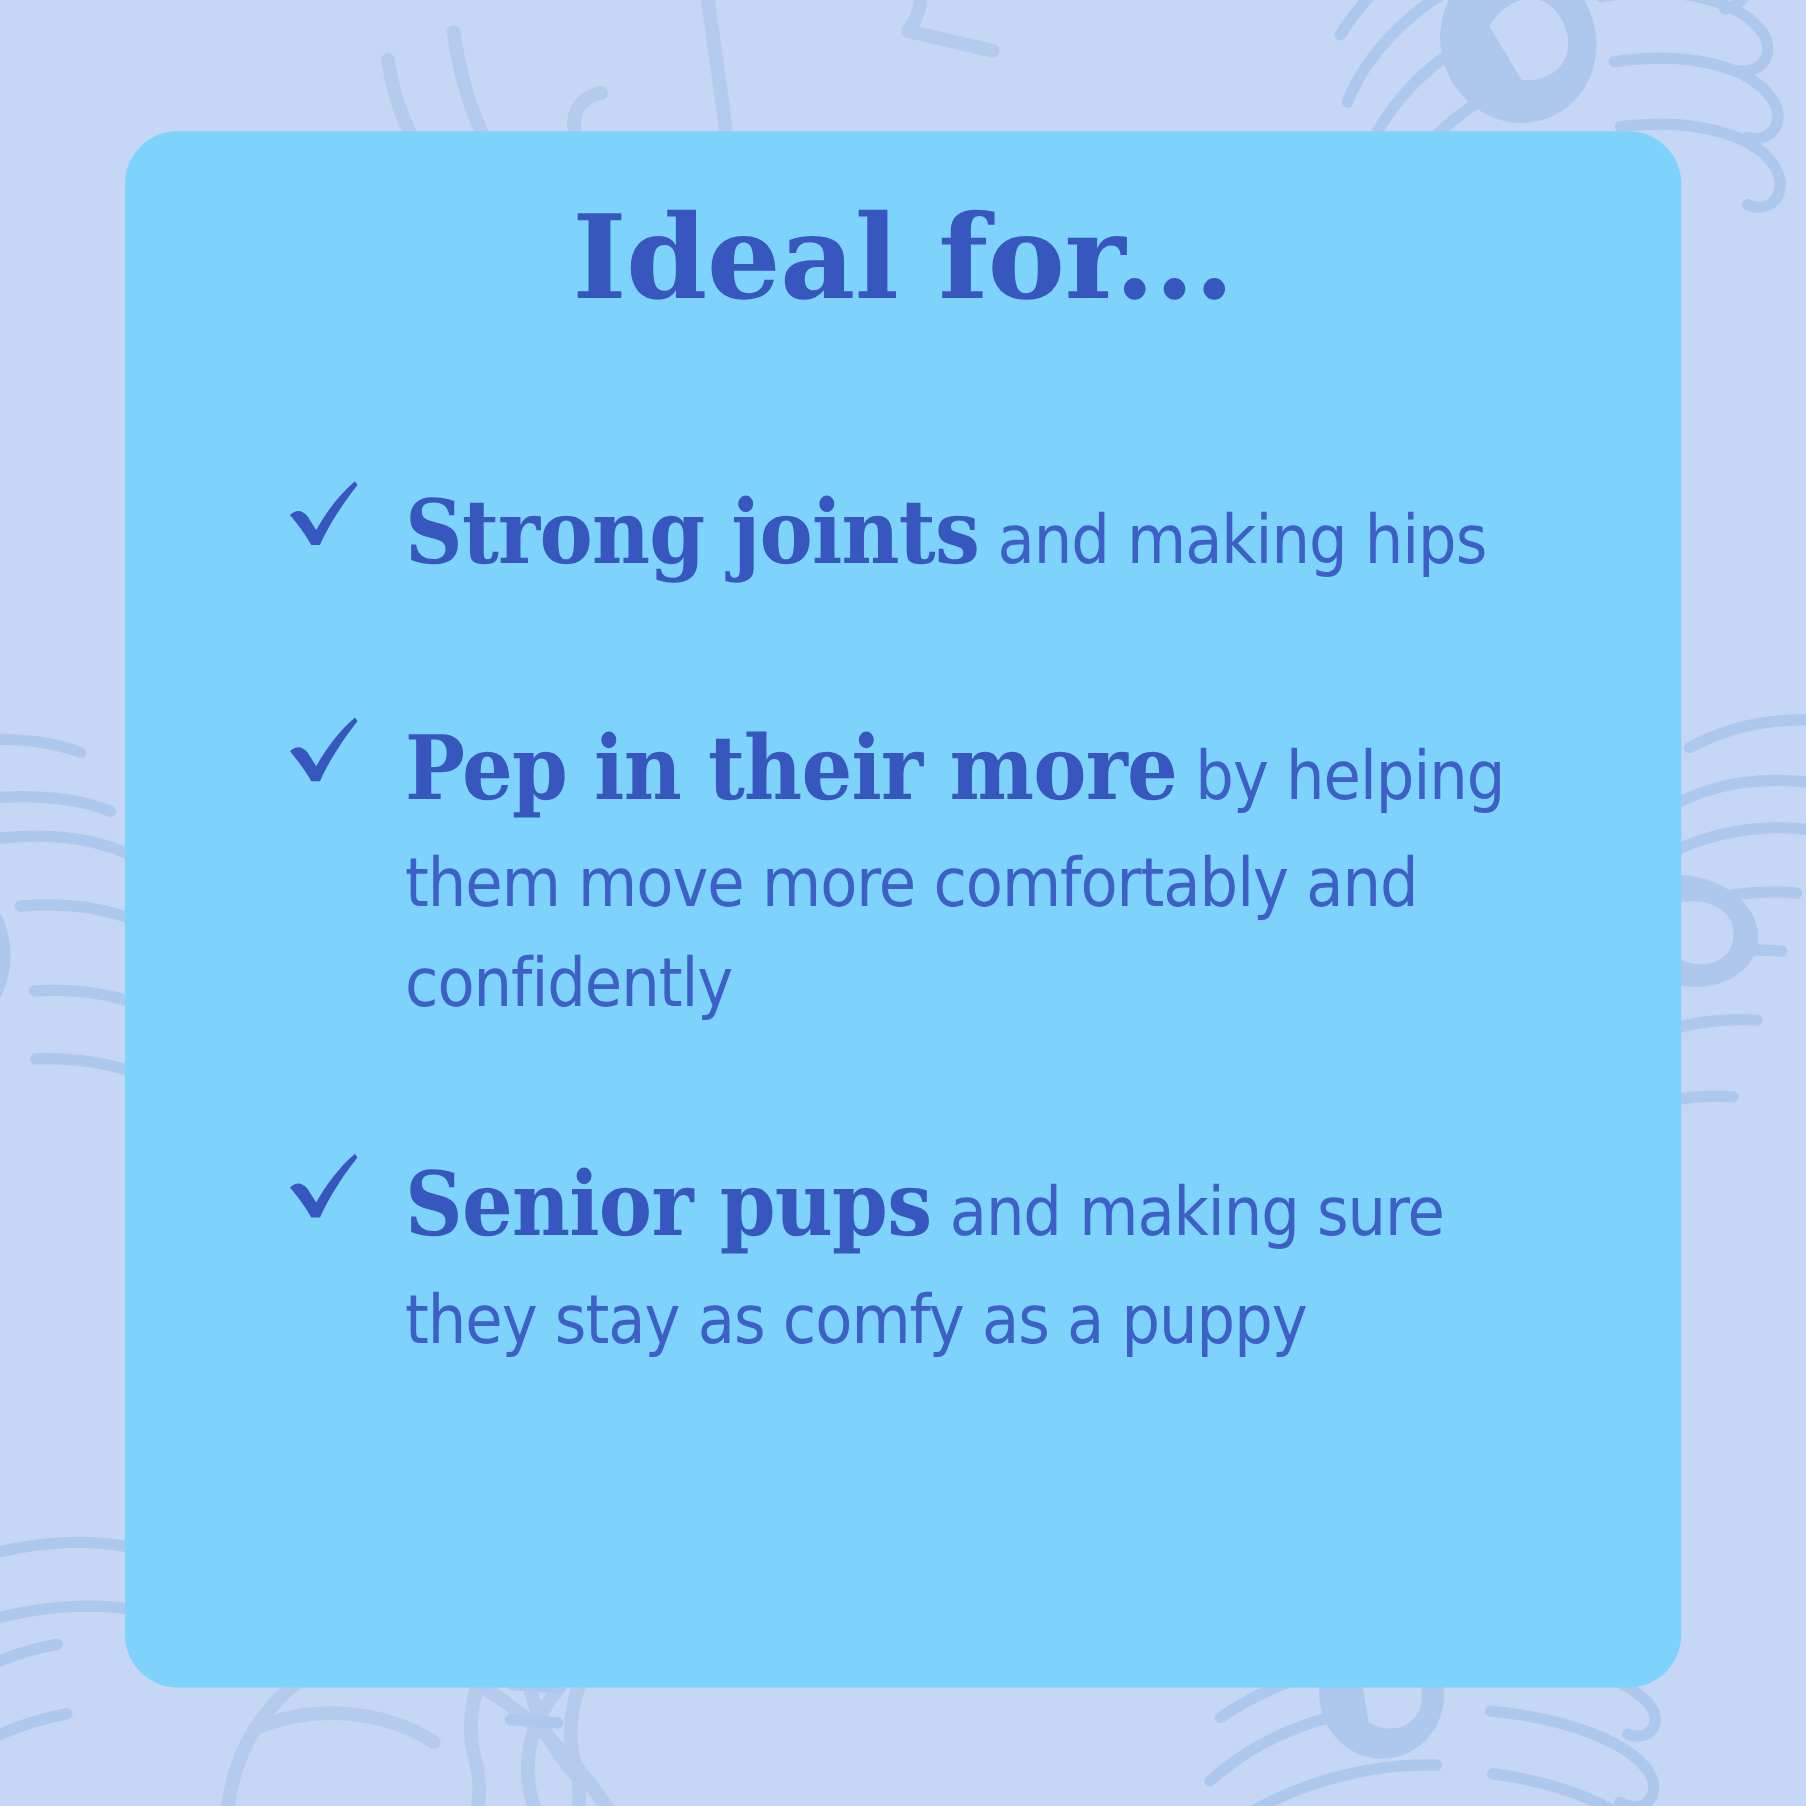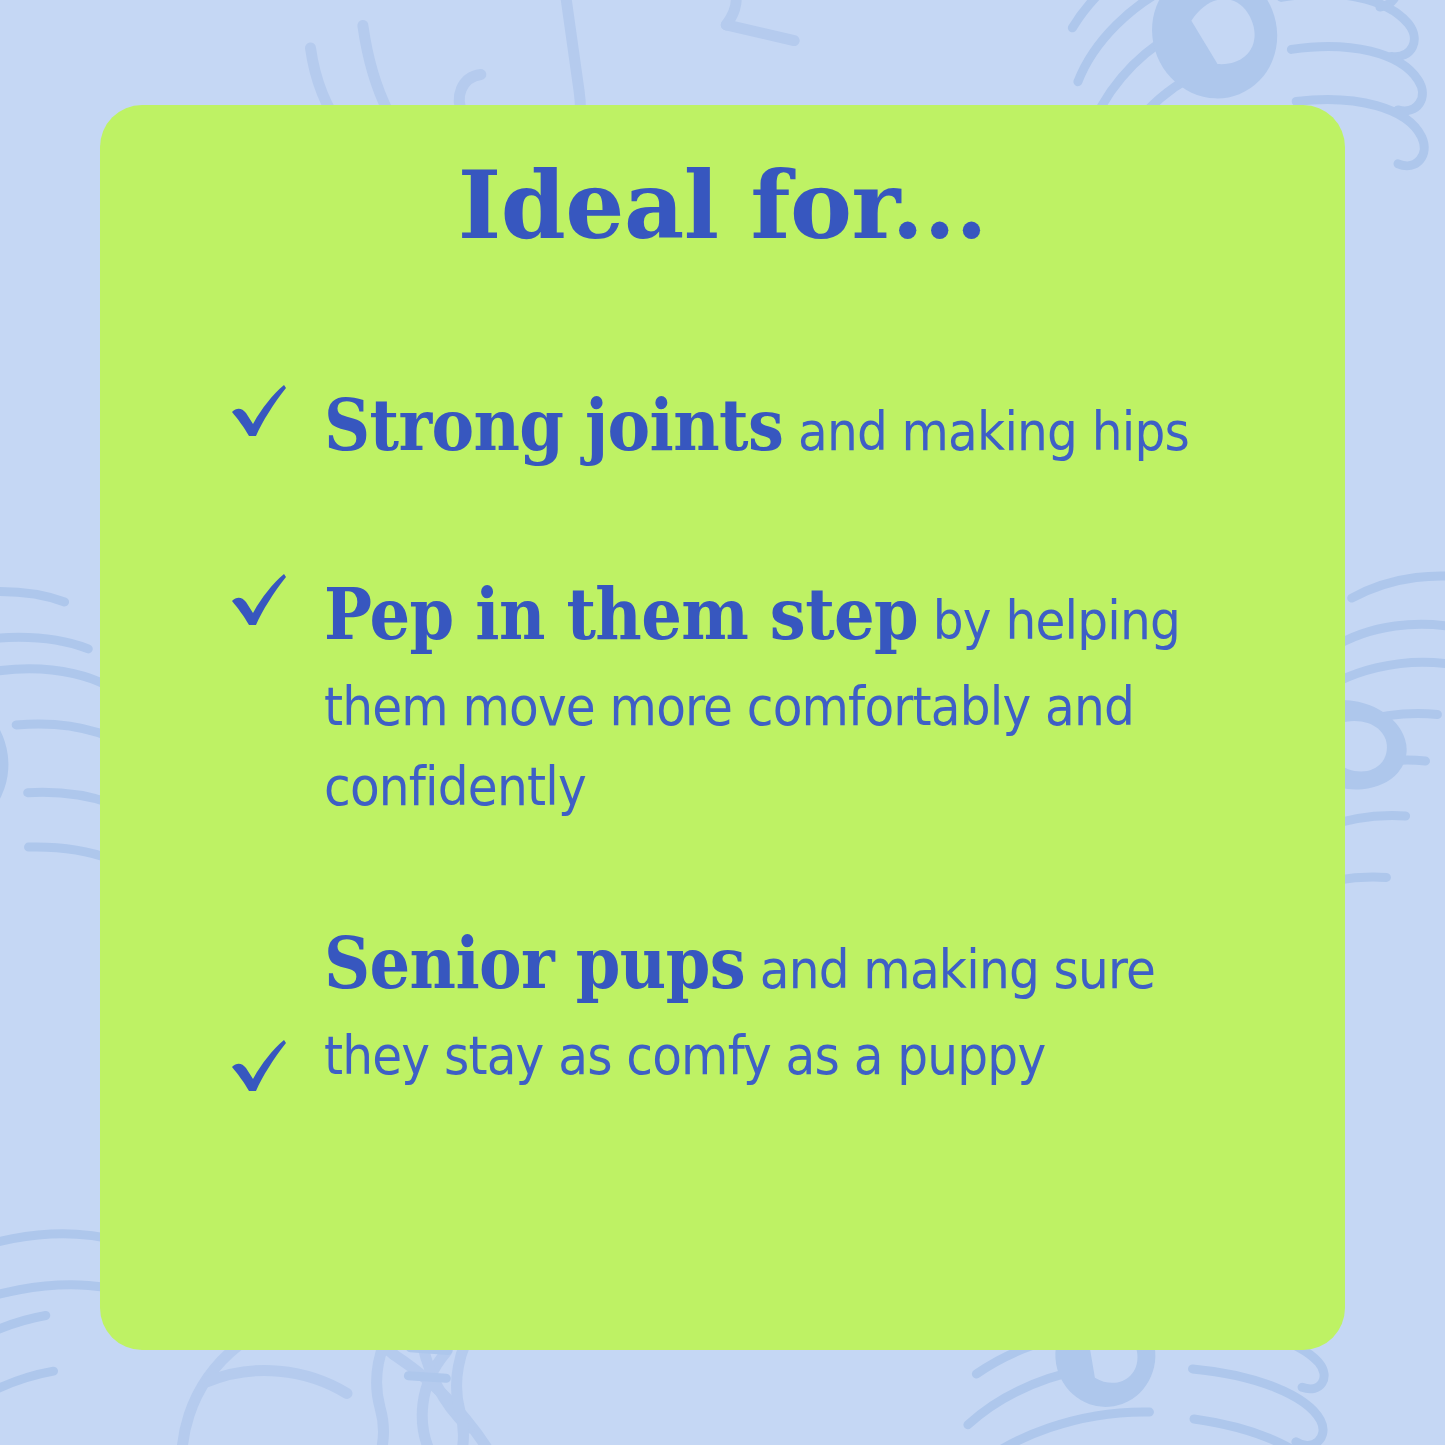--- a/index.html
+++ b/index.html
@@ -28,21 +28,21 @@
     height: 1445px;
     pointer-events: none;
   }
 
   #card {
     position: absolute;
     left: 100px;
     top: 105px;
     width: 1245px;
     height: 1245px;
-    background: #bef264;
+    background: #7dd3fc;
     border-radius: 42px;
     box-sizing: border-box;
   }
 
   #page-title {
     position: absolute;
     left: 0;
     top: 52px;
     width: 100%;
     text-align: center;
@@ -60,21 +60,21 @@
     left: 128px;
     top: 268px;
     width: 1000px;
   }
 
   .benefit-item {
     display: flex;
     align-items: flex-start;
     margin-bottom: 84px;
   }
-  .benefit-item:last-child { margin-bottom: 0; align-items: flex-end; }
+  .benefit-item:last-child { margin-bottom: 0; }
 
   .check-cell {
     flex: 0 0 auto;
     width: 96px;
     padding-top: 6px;
   }
 
   .check-mark svg { display: block; }
 
   .benefit-text {
@@ -229,21 +229,21 @@
 
       <div class="benefit-item">
         <div class="check-cell">
           <span class="check-mark">
             <svg width="62" height="62" viewBox="0 0 62 62" xmlns="http://www.w3.org/2000/svg">
               <path d="M4 33 C 9 28, 14 29, 18 34 L 25 45 C 32 32, 44 16, 56 6 L 58 9 C 46 24, 34 43, 28 57 L 21 57 C 16 48, 9 39, 4 33 Z" fill="#3757bf"></path>
             </svg>
           </span>
         </div>
         <div class="benefit-text">
-          <span class="lead">Pep in them step</span><span> by helping them move more comfortably and confidently</span>
+          <span class="lead">Pep in their more</span><span> by helping them move more comfortably and confidently</span>
         </div>
       </div>
 
       <div class="benefit-item">
         <div class="check-cell">
           <span class="check-mark">
             <svg width="62" height="62" viewBox="0 0 62 62" xmlns="http://www.w3.org/2000/svg">
               <path d="M4 33 C 9 28, 14 29, 18 34 L 25 45 C 32 32, 44 16, 56 6 L 58 9 C 46 24, 34 43, 28 57 L 21 57 C 16 48, 9 39, 4 33 Z" fill="#3757bf"></path>
             </svg>
           </span>

